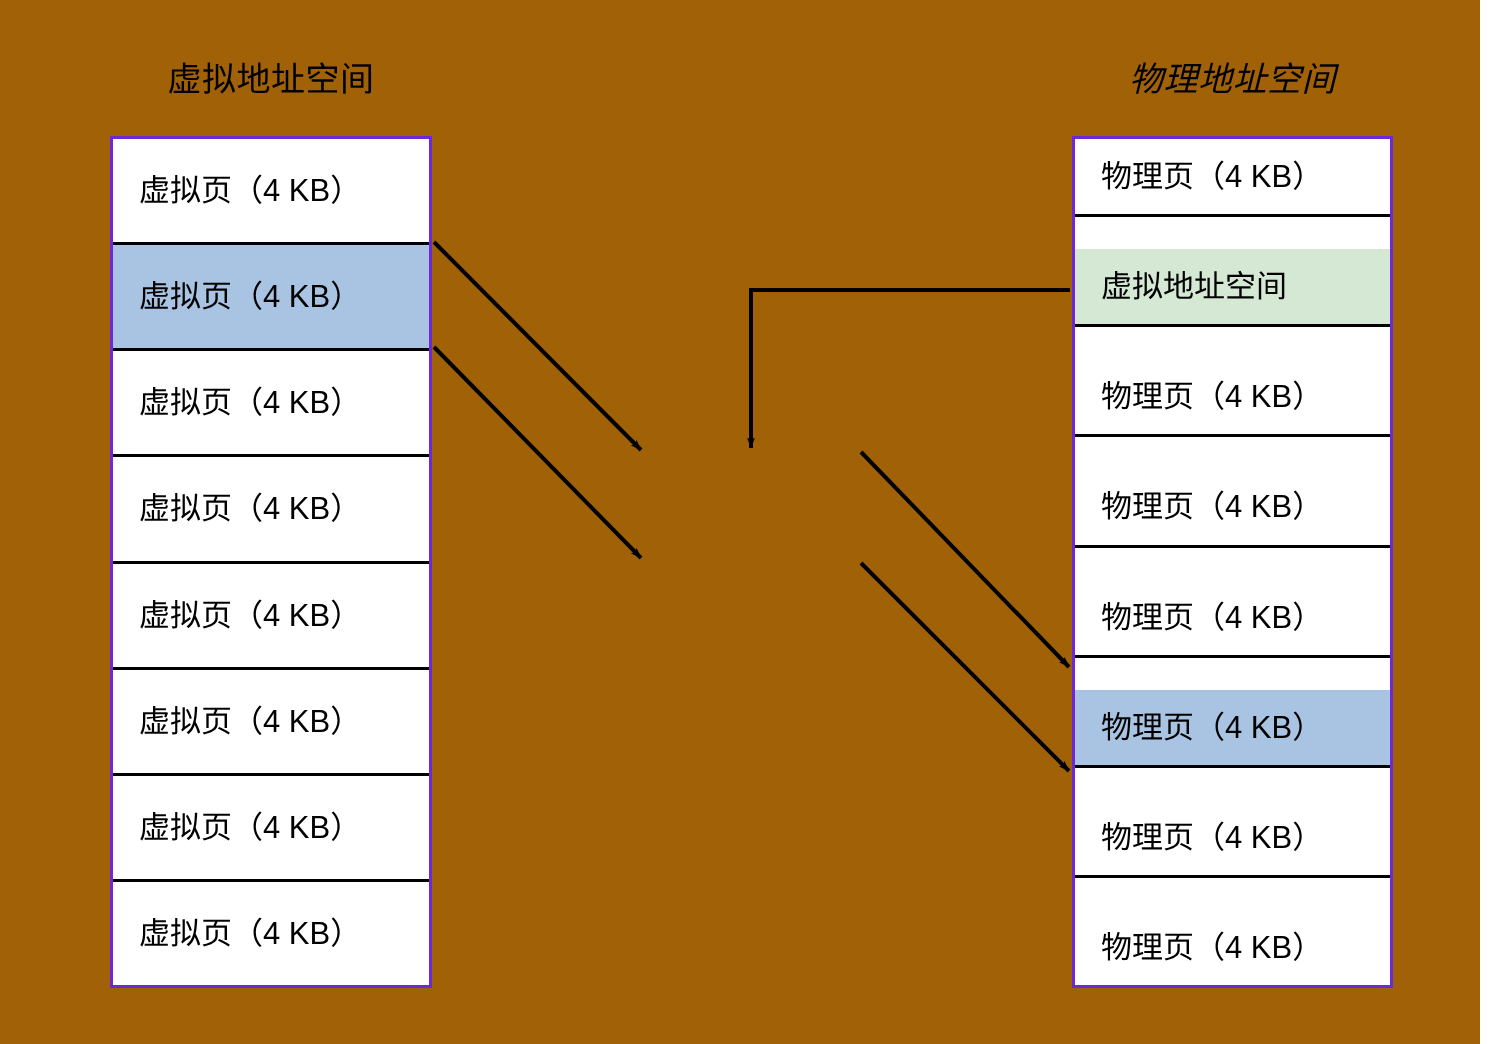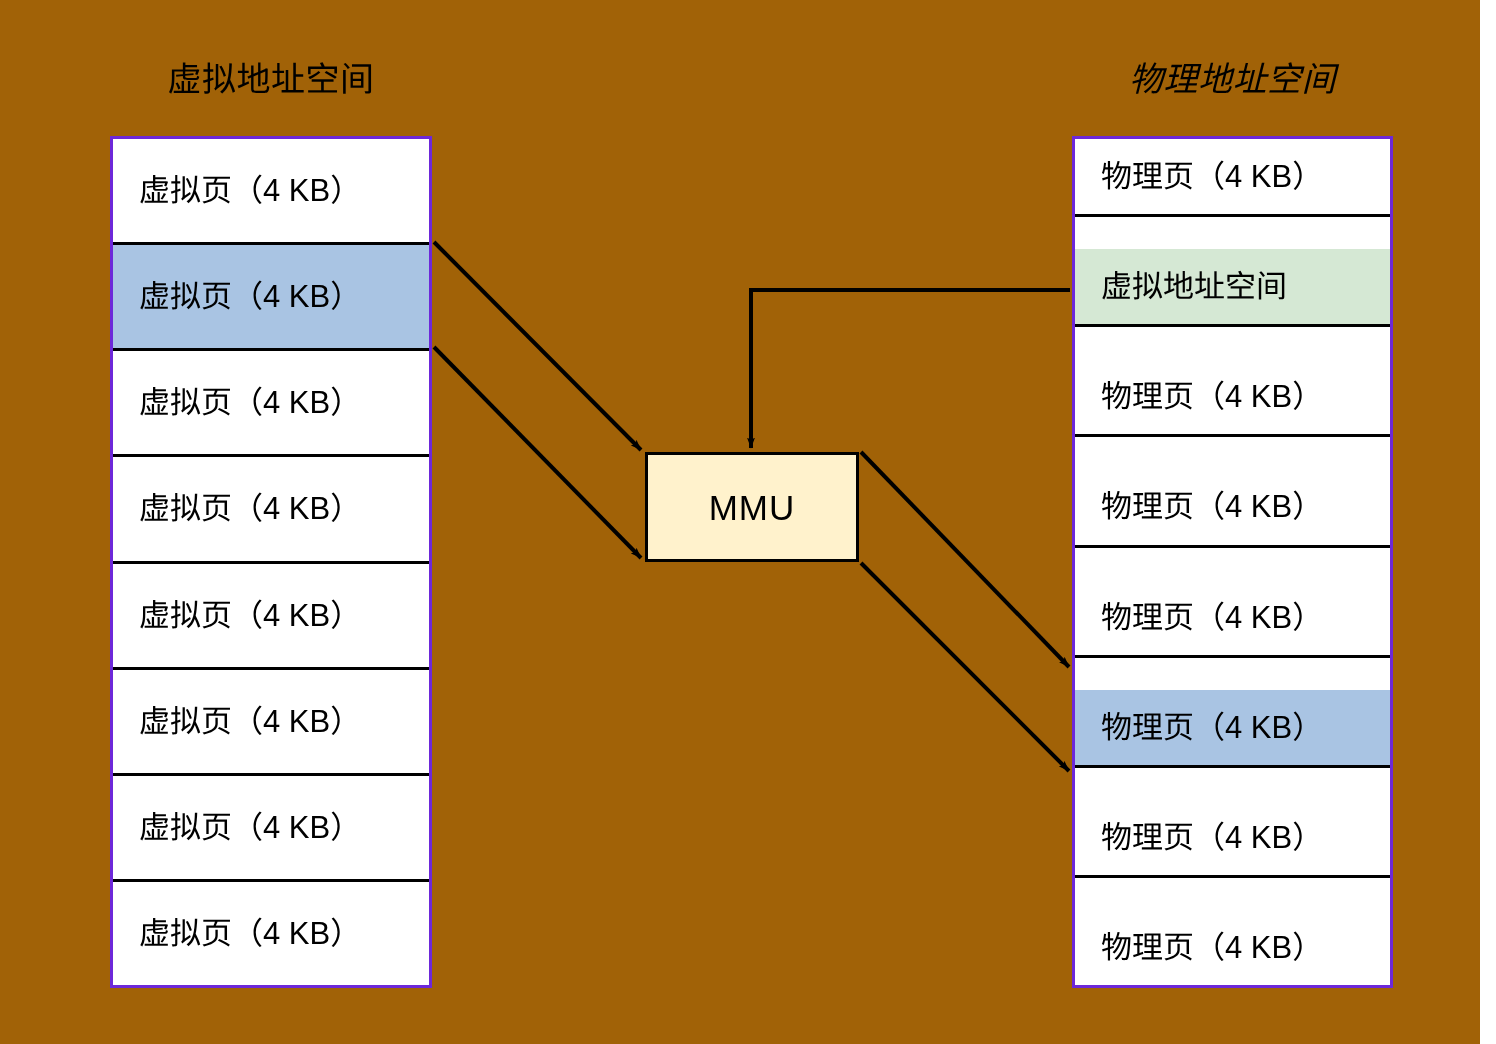--- a/index.html
+++ b/index.html
@@ -154,23 +154,20 @@
       <span class="cell-label">物理页（4 KB）</span>
     </div>
     <div class="page-cell" style="background: rgb(255, 255, 255);">
       <span class="cell-label">物理页（4 KB）</span>
     </div>
     <div class="page-cell" style="background: rgb(255, 255, 255);">
       <span class="cell-label">物理页（4 KB）</span>
     </div>
   </div>
 
-  <div id="mmu-box" style="background: rgb(255, 242, 204);">
-    <span class="mmu-label">MMU</span>
-  </div>
 
   <svg id="connector-layer" viewBox="0 0 1496 1044" width="1496" height="1044">
     <defs>
       <marker id="arrowhead" markerWidth="11" markerHeight="8" refX="10.5" refY="4" orient="auto" markerUnits="userSpaceOnUse">
         <path d="M0,0 L11,4 L0,8 L2.6,4 Z" fill="#000000"></path>
       </marker>
     </defs>
 
     <line x1="434" y1="242" x2="641" y2="450" stroke="#000000" stroke-width="4" marker-end="url(#arrowhead)"></line>
 

